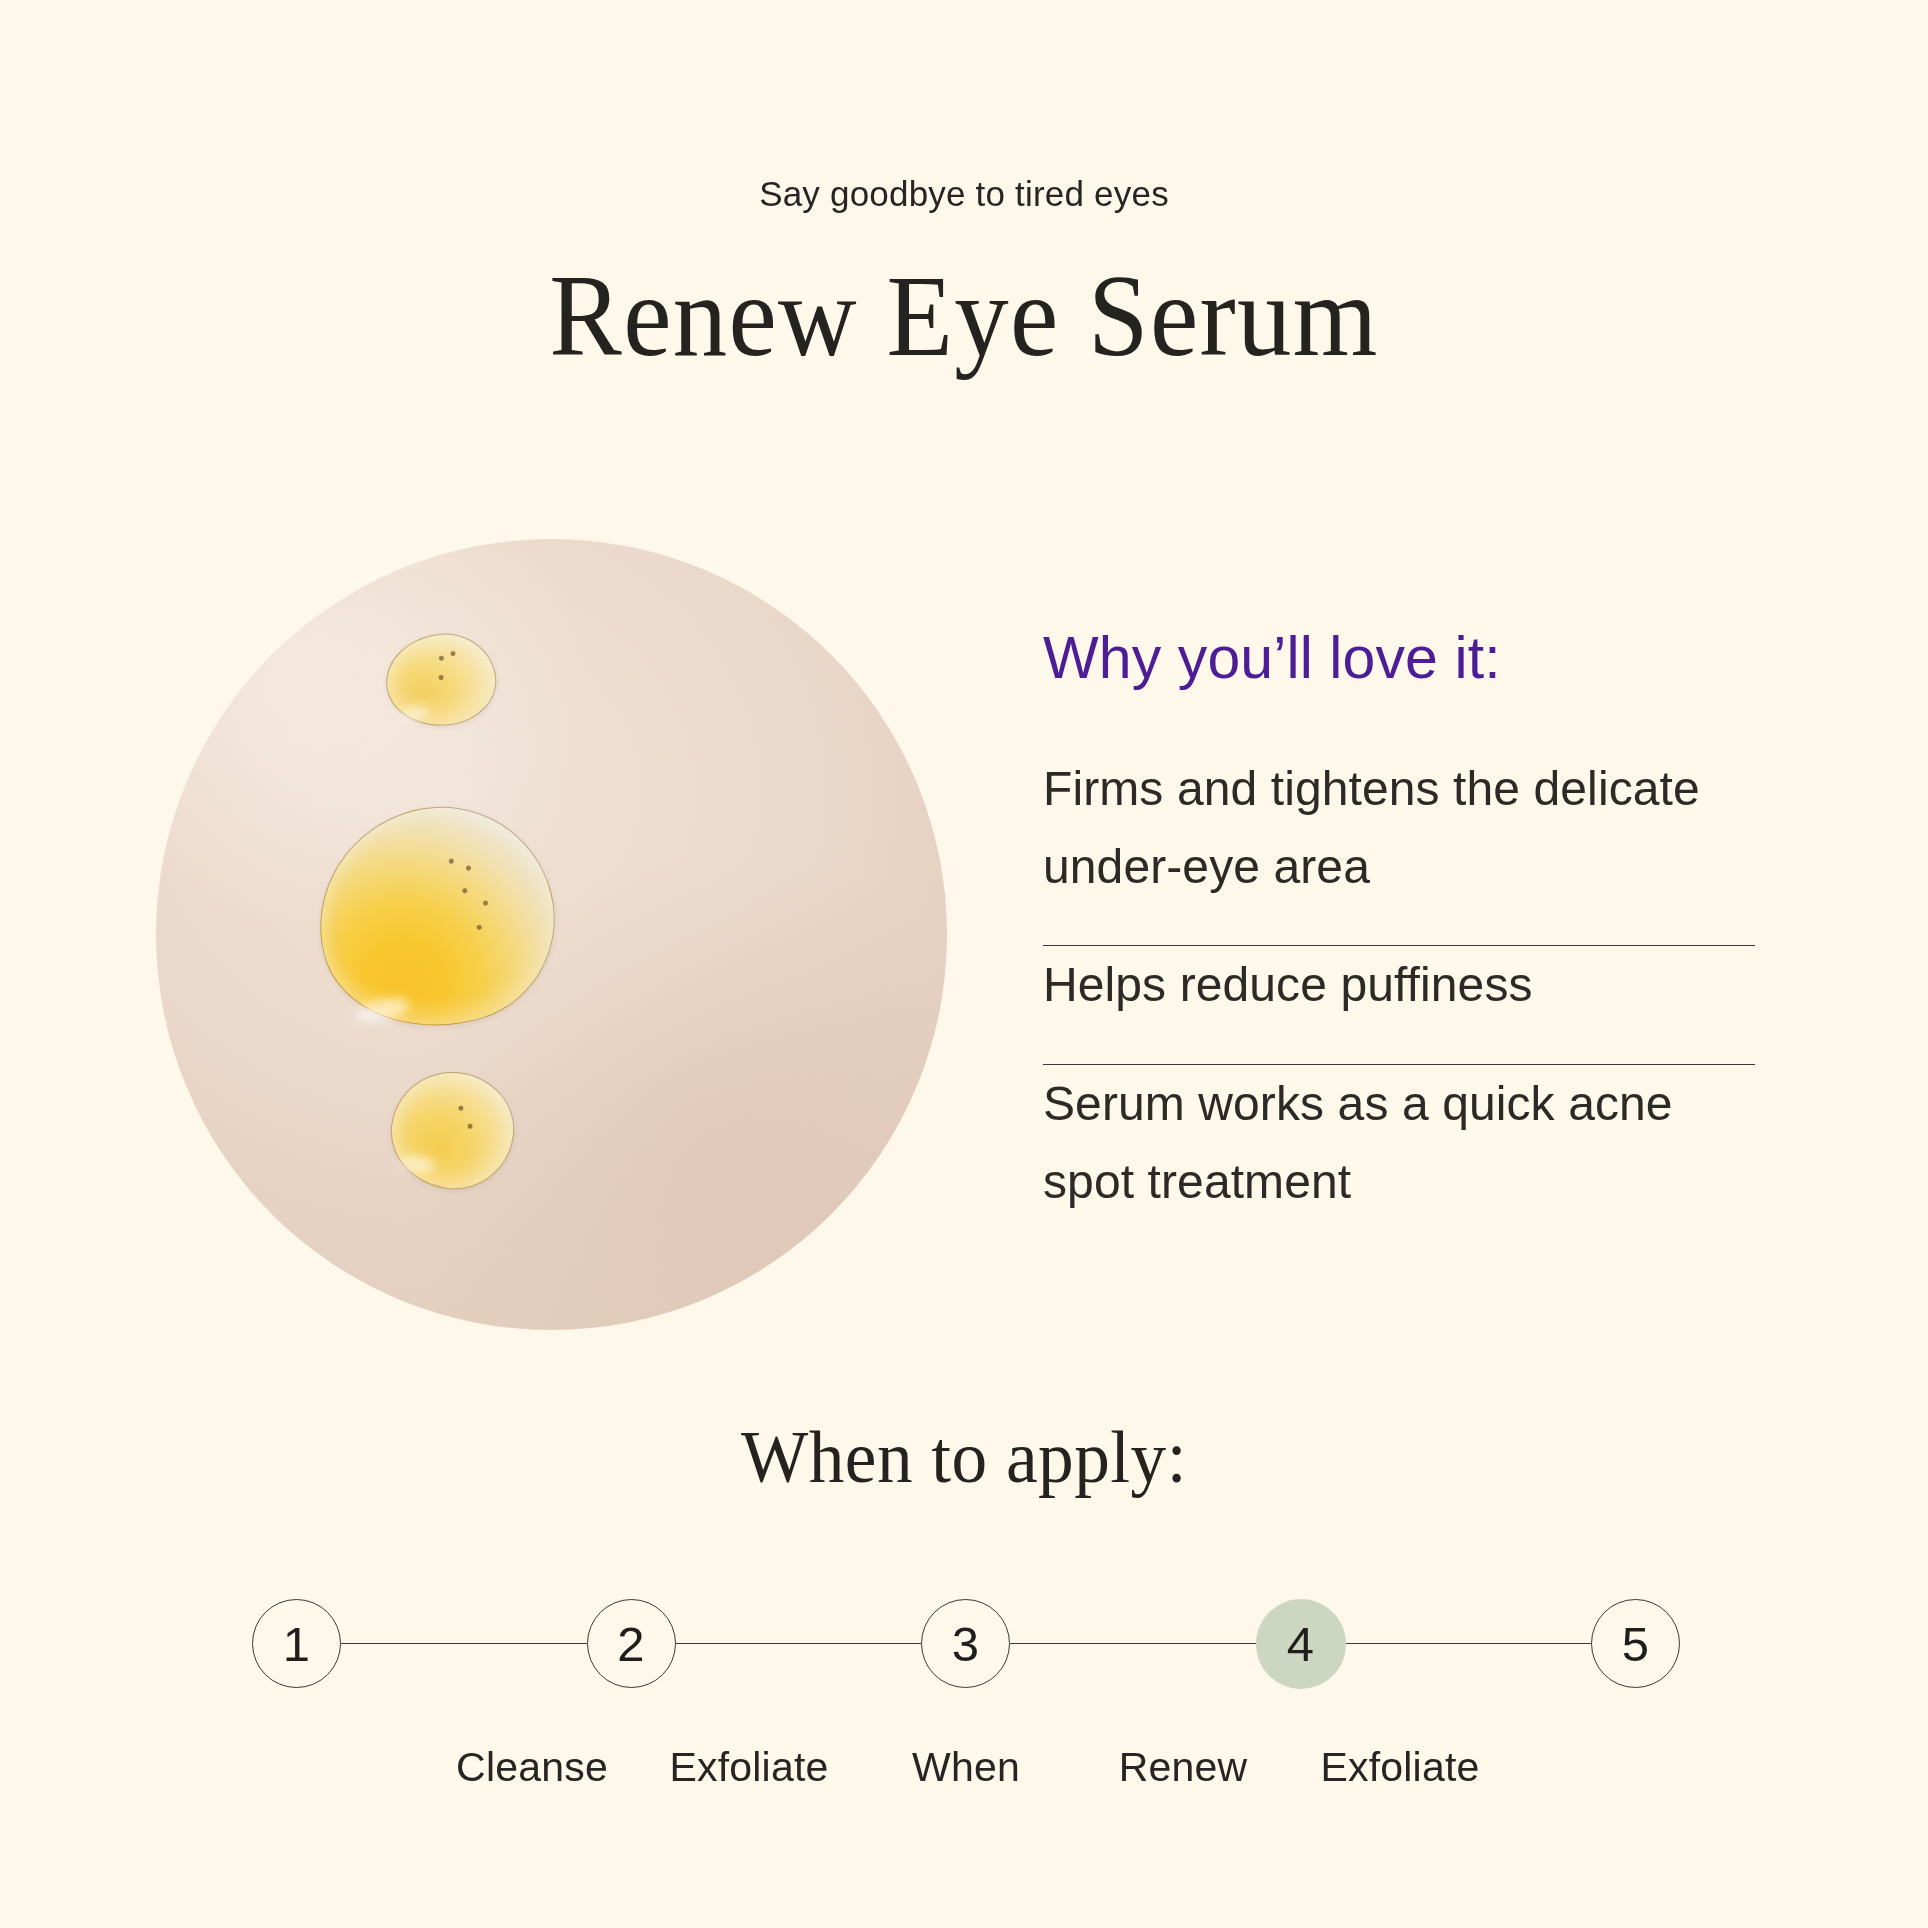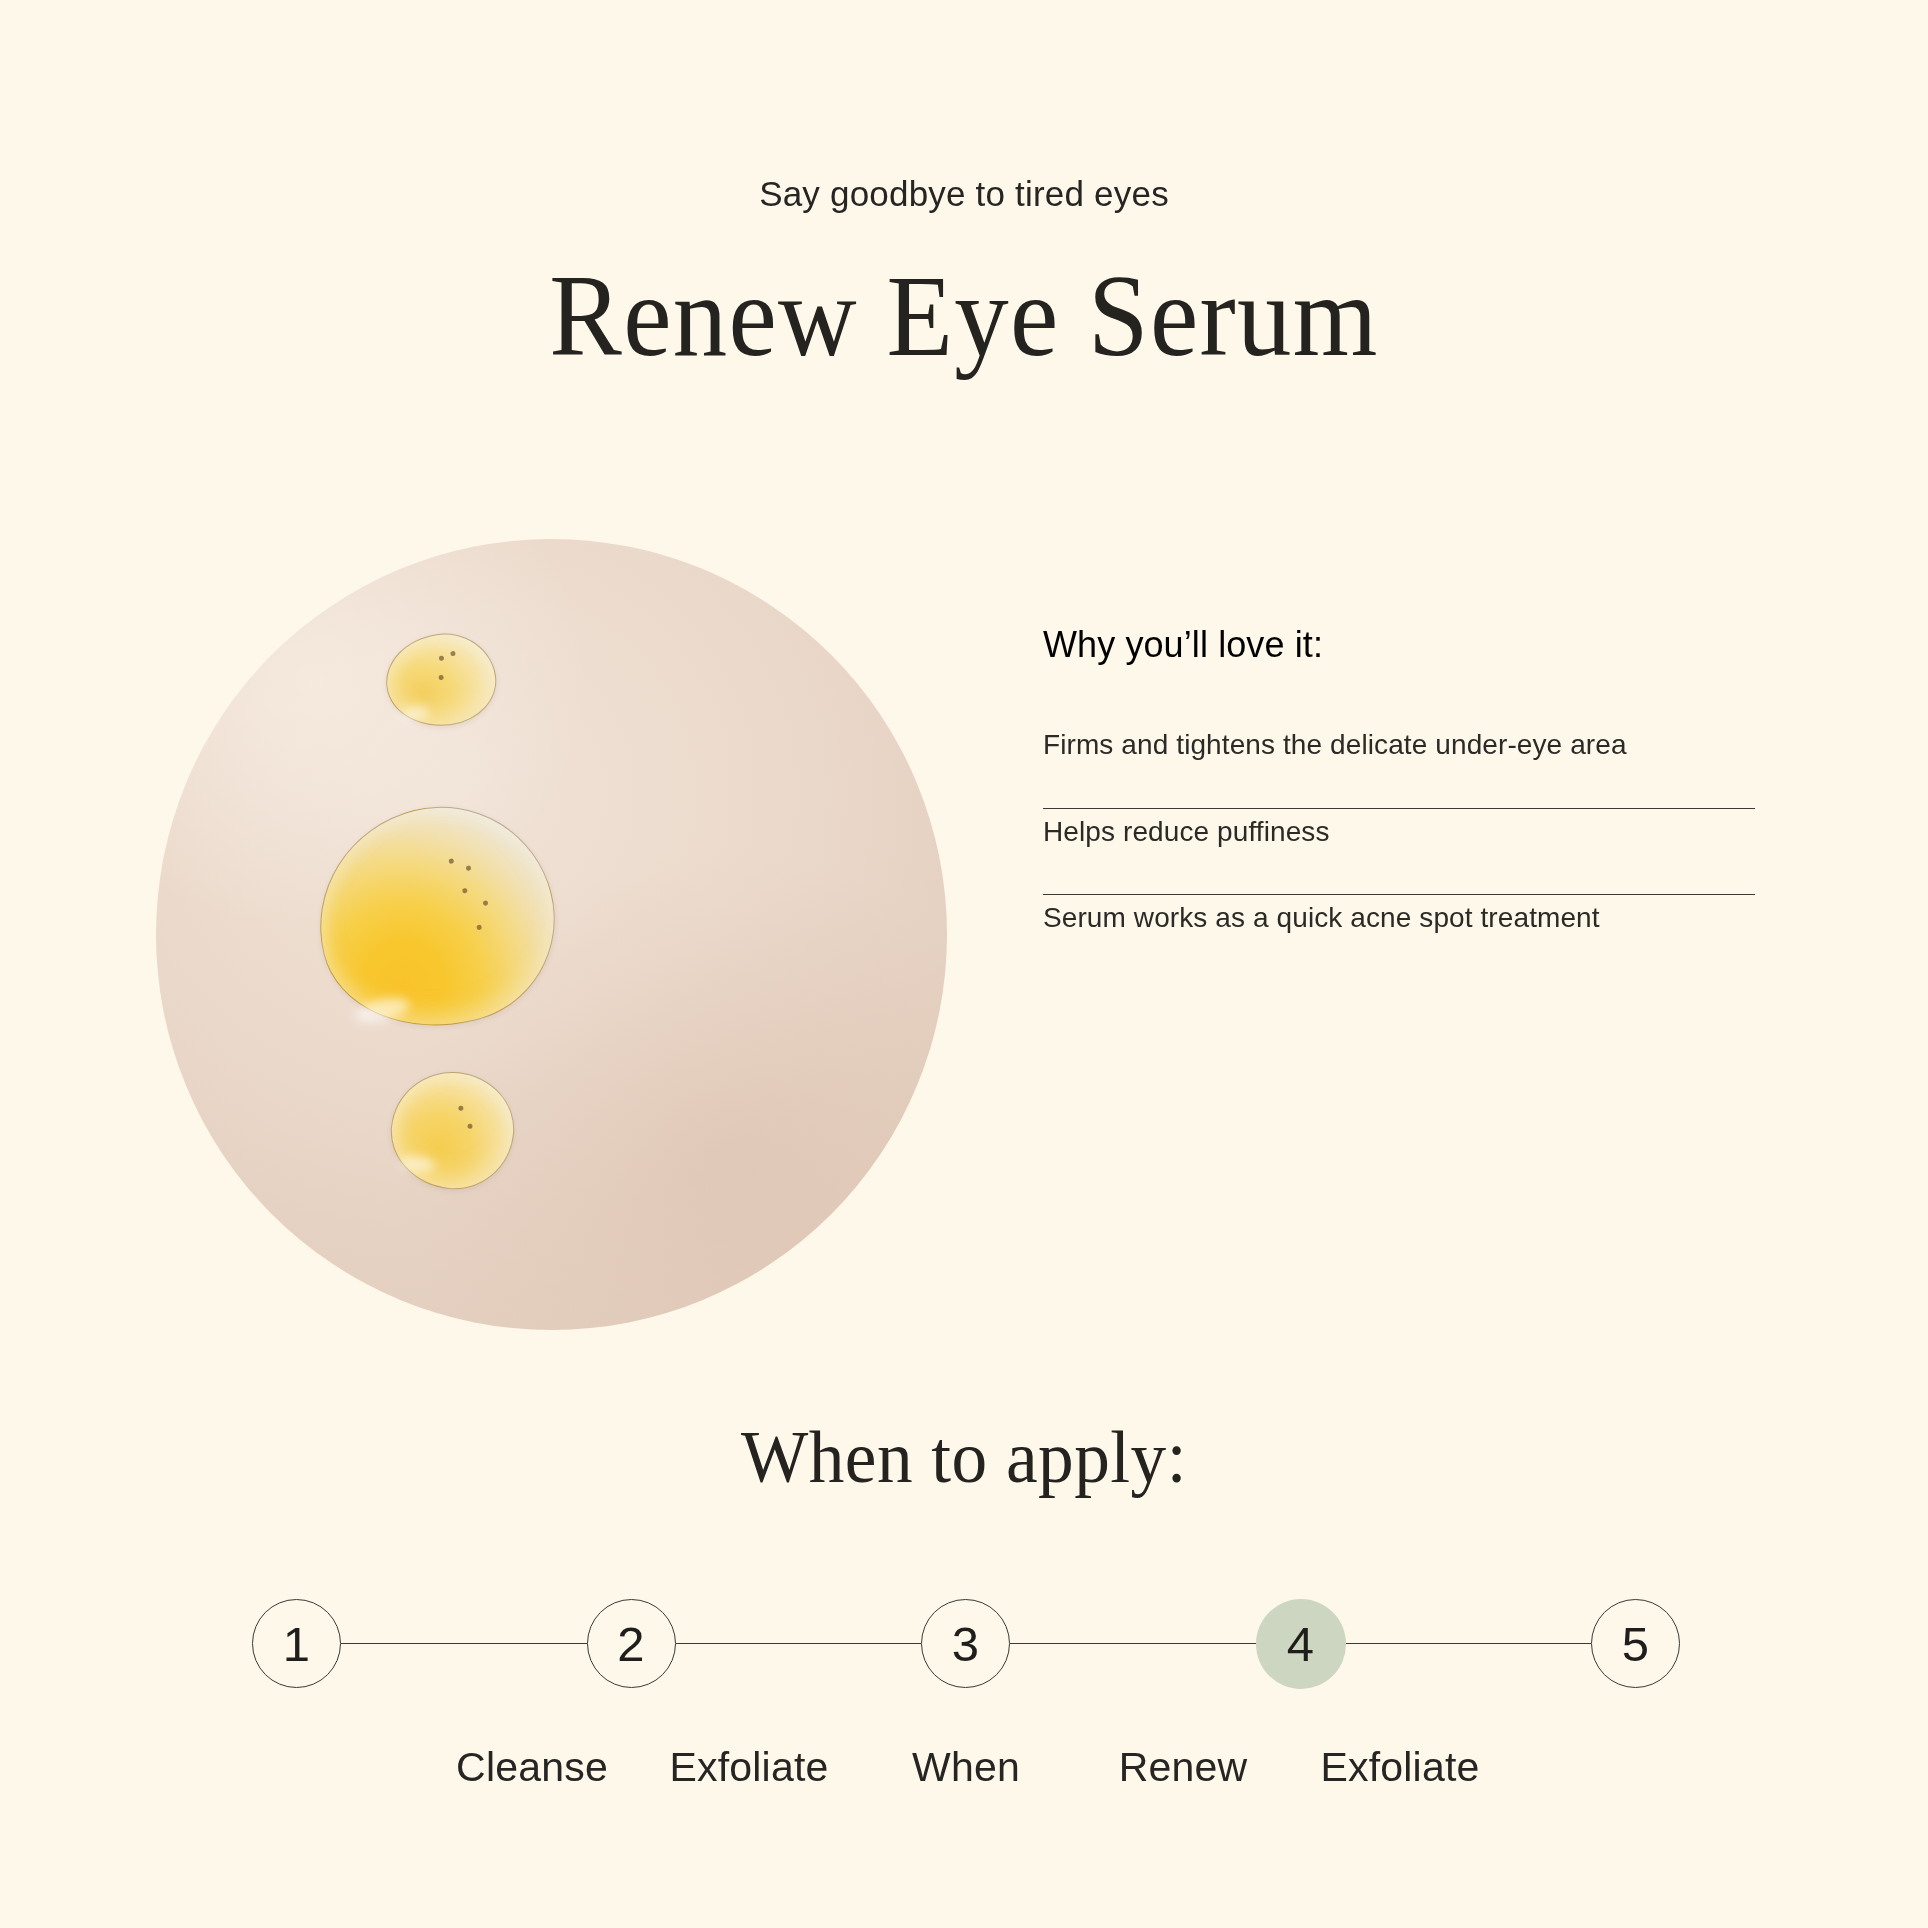--- a/index.html
+++ b/index.html
@@ -134,30 +134,30 @@
   .droplet-bottom .sheen { left: 11.3px; bottom: 13px; width: 36px; height: 15px; }
 
   
   .benefits {
     position: absolute;
     left: 1043px;
     top: 623px;
     width: 734px;
   }
   .benefits-heading {
-    font-size: 36px;
+    font-size: 59px;
     font-weight: 400;
     letter-spacing: 0.1px;
-    color: #000000;
+    color: #4c1d95;
     line-height: 1.2;
     margin-bottom: 56px;
     white-space: nowrap;
   }
   .benefit-item {
-    font-size: 28px;
+    font-size: 48px;
     font-weight: 400;
     line-height: 1.62;
     color: #2c2a27;
     letter-spacing: 0.1px;
     padding: 0 0 40px 0;
   }
   .benefit-divider {
     height: 0;
     border-top: 1.9px solid #3b3935;
     width: 712px;

